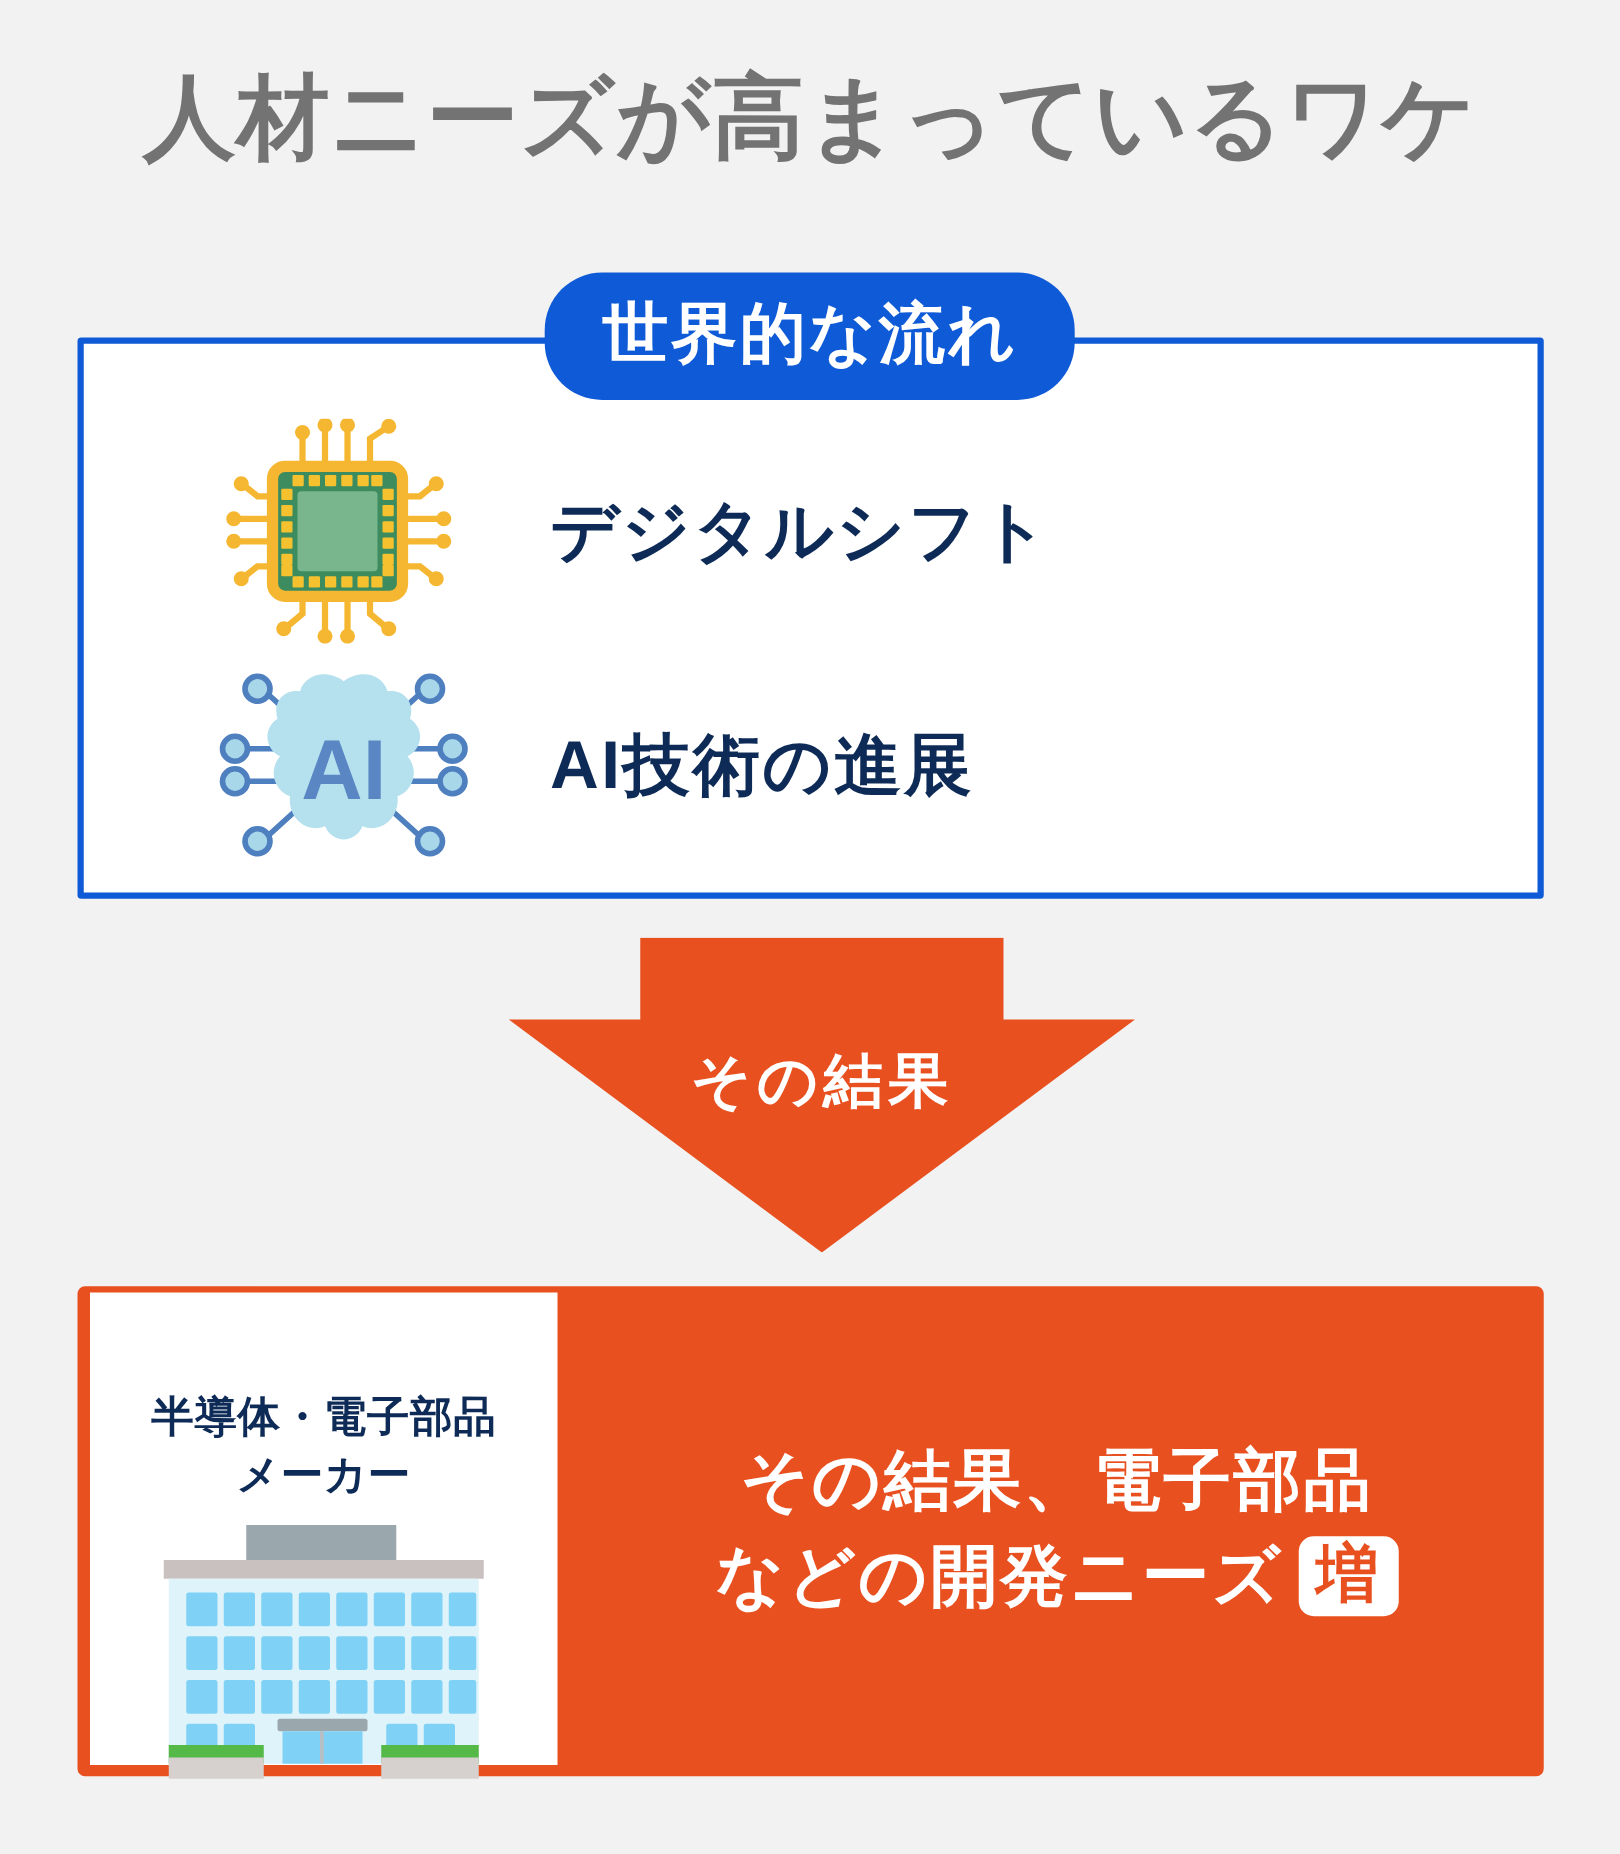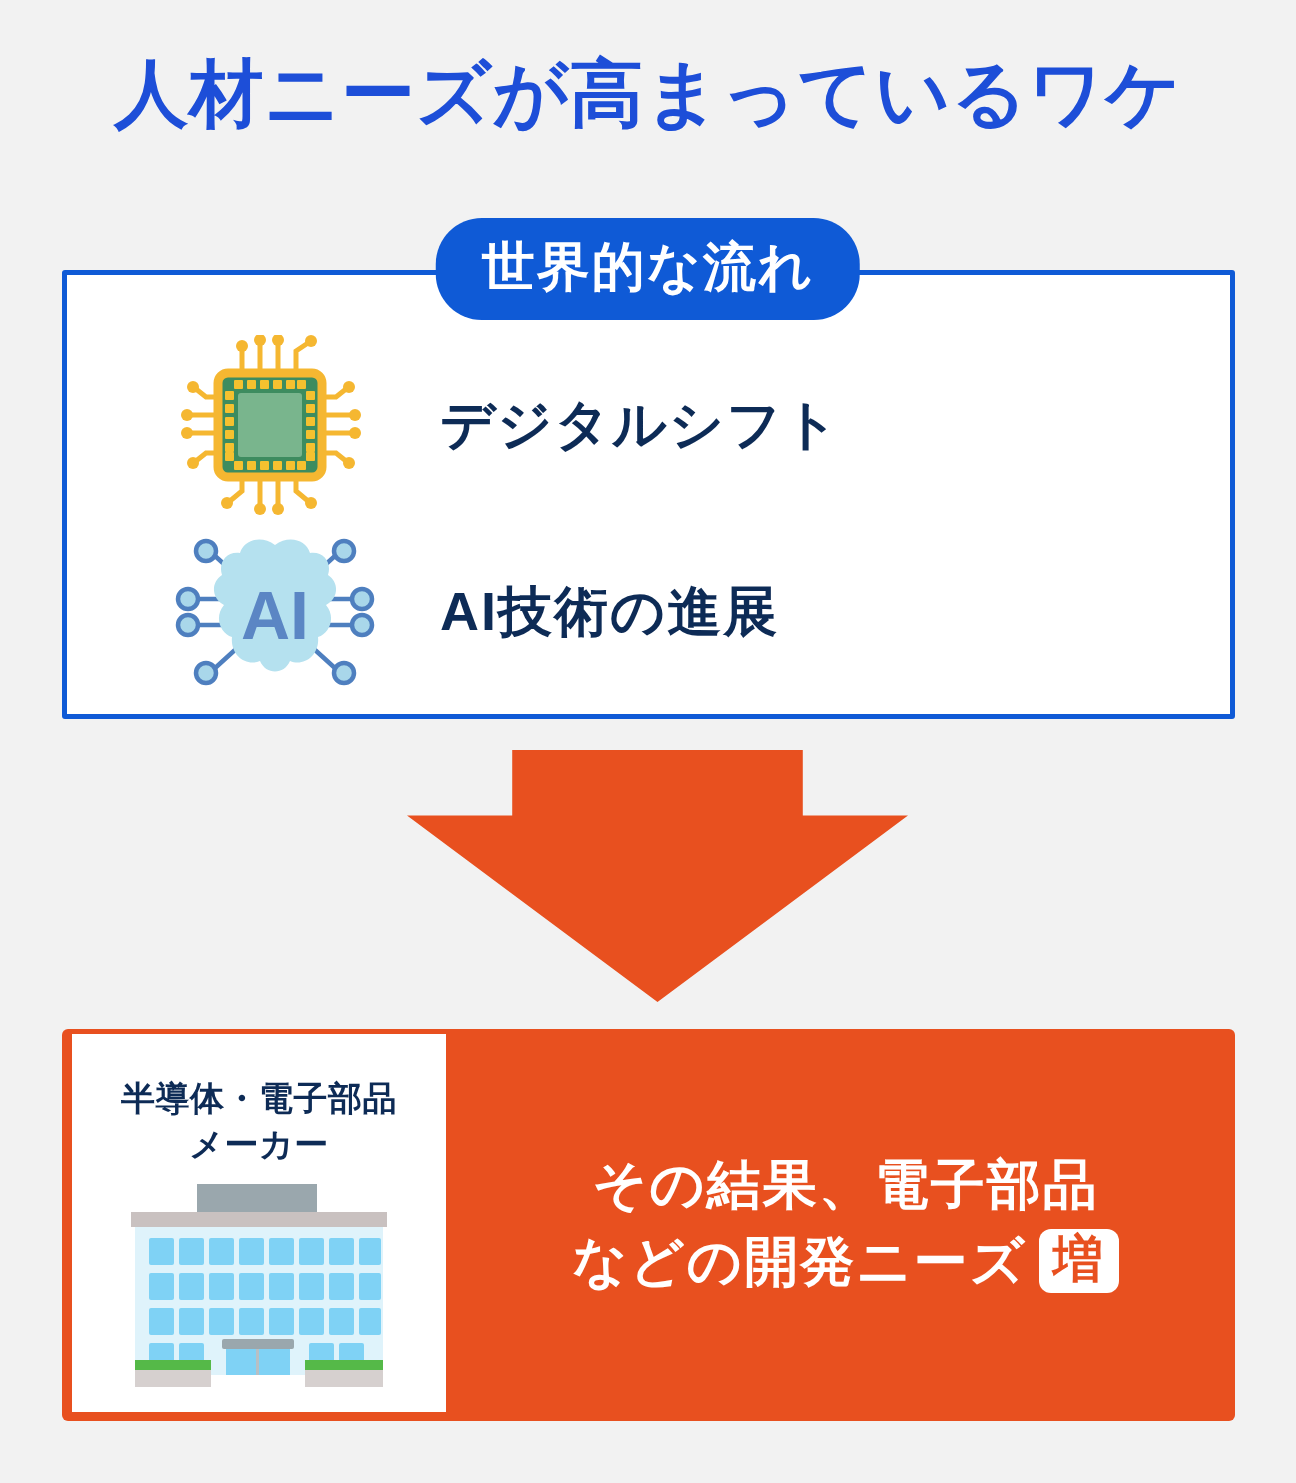--- a/index.html
+++ b/index.html
@@ -11,21 +11,21 @@
   }
   #root { position: relative; width: 1296px; height: 1483px; }
 
   
   .title {
     position: absolute;
     left: 0; top: 55px; width: 1296px;
     text-align: center;
     font-size: 74px;
     font-weight: 700;
-    color: #1d4ed8;
+    color: #737373;
     letter-spacing: 1px;
     line-height: 1.05;
     white-space: nowrap;
   }
 
   
   .blue-box {
     position: absolute;
     left: 62px; top: 270px;
     width: 1173px; height: 449px;
@@ -116,20 +116,21 @@
     padding-top: 42px;
   }
   .maker-title {
     font-size: 34px;
     font-weight: 700;
     color: #0d2b56;
     line-height: 1.35;
     text-align: center;
     letter-spacing: 0.5px;
     white-space: nowrap;
+    margin-top: 36px;
   }
   .building-holder {
     margin-top: 14px;
     display: flex;
     justify-content: center;
     align-items: flex-start;
     flex: 1;
   }
 
   .result-text {
@@ -280,20 +281,21 @@
         </svg>
       </div>
       <div class="trend-label">AI技術の進展</div>
     </div>
   </div>
 
   <div class="blue-badge">世界的な流れ</div>
 
   <div class="arrow-wrap">
     <div class="arrow-shape"></div>
+    <div class="arrow-text">その結果</div>
   </div>
 
   <div class="orange-box">
 
     <div class="maker-card">
       <div class="maker-title">
         <div>半導体・電子部品</div>
         <div>メーカー</div>
       </div>
       <div class="building-holder">

